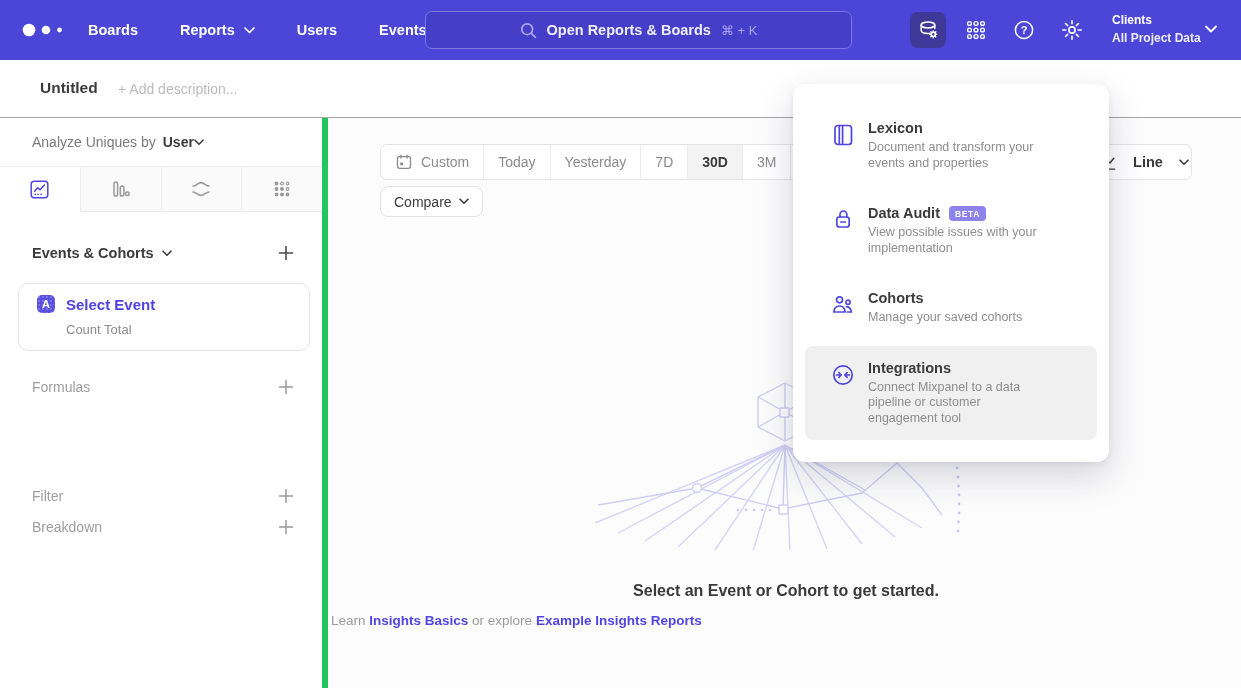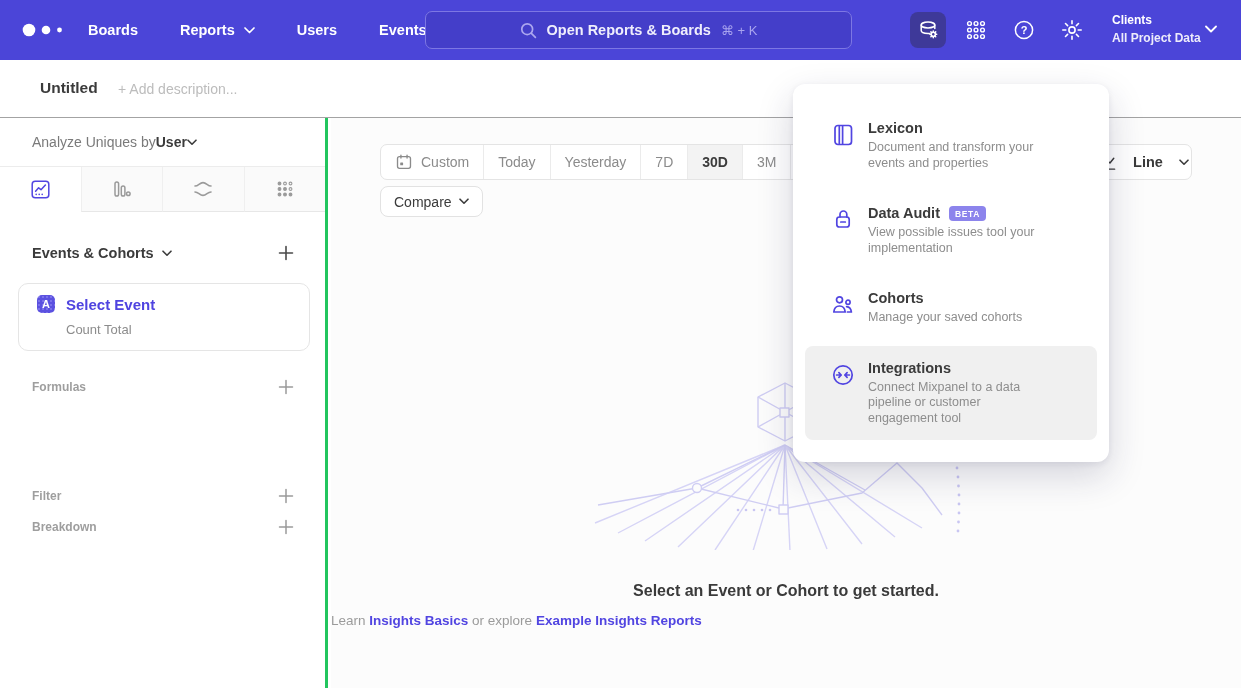--- a/index.html
+++ b/index.html
@@ -47,38 +47,38 @@
   .hdr-divider { position:absolute; left:1151px; top:74px; width:1px; height:28px; background:#ececec; }
   .save-btn {
     position:absolute; left:1167px; top:73px; width:51px; height:30px;
     background:#b6b0f1; color:#fff; font-size:14px; font-weight:700;
     border:none; border-radius:8px; cursor:default; font-family:inherit;
   }
 
   
   .sidebar {
     position:absolute; top:118px; left:0; width:328px; height:570px;
-    background:#fff; border-right:3px solid #22c55e;
+    background:#fff; border-right:6px solid #22c55e;
   }
   .analyze-row {
     height:49px; border-bottom:1px solid #ececec;
     display:flex; align-items:center; padding-left:32px; font-size:14px;
   }
   .analyze-label { color:#7a7a7a; }
-  .analyze-value { margin-left:0; font-weight:700; color:#3b3b3b; display:flex; align-items:center; cursor:pointer; }
+  .analyze-value { margin-left:7px; font-weight:700; color:#3b3b3b; display:flex; align-items:center; cursor:pointer; }
   .charttabs { height:45px; display:flex; }
   .charttab {
     flex:1; display:flex; align-items:center; justify-content:center;
     background:#fafafa; border-bottom:1px solid #e7e7e7; border-left:1px solid #efefef;
     cursor:pointer; color:#9a9a9a;
   }
   .charttab.selected { background:#fff; border-bottom:none; border-left:none; color:#5145e1; }
   .sb-row { position:absolute; left:32px; width:264px; display:flex; align-items:center; justify-content:space-between; }
   .sb-title { font-size:14.5px; font-weight:700; color:#3b3b3b; display:flex; align-items:center; gap:8px; cursor:pointer; }
-  .sb-section-label { font-size:12px; font-weight:700; color:#9e9e9e; }
+  .sb-section-label { font-size:14px; font-weight:400; color:#9e9e9e; }
   .plus-btn { background:none; border:none; cursor:pointer; padding:2px; }
   .event-card {
     position:absolute; left:18px; top:165px; width:292px; height:68px;
     border:1px solid #e5e5e5; border-radius:10px; background:#fff;
     padding:11px 14px 0 18px; cursor:pointer;
   }
   .event-row1 { display:flex; align-items:center; gap:11px; }
   .event-badge {
     width:18px; height:18px; border-radius:5px; background:#5b51e0;
     color:#fff; font-size:11px; font-weight:700;
@@ -493,21 +493,21 @@
         <path d="M10 10V7.4a3.4 3.4 0 0 1 6.8 0V10"></path>
         <rect x="6.8" y="10" width="12.4" height="10" rx="2.6"></rect>
         <path d="M10.8 15h4.5"></path>
       </svg>
     </span>
     <span class="mi-text">
       <span class="mi-title">
         <span>Data Audit</span>
         <span class="beta-badge">BETA</span>
       </span>
-      <div class="mi-desc">View possible issues tool your implementation</div>
+      <div class="mi-desc">View possible issues with your implementation</div>
     </span>
   </div>
 
   <div class="menu-item">
     <span class="mi-icon">
       <svg width="26" height="26" viewBox="0 0 26 26" fill="none" stroke="#5145e1" stroke-width="1.7" stroke-linecap="round" stroke-linejoin="round">
         <circle cx="9.5" cy="7.8" r="3"></circle>
         <path d="M3.8 20c.4-4 2.6-6 5.7-6s5.3 2 5.7 6z" fill="none"></path>
         <circle cx="18" cy="10.3" r="2.1"></circle>
         <path d="M16.6 14.6c2.7.3 4.4 2 4.8 5.4h-4"></path>

